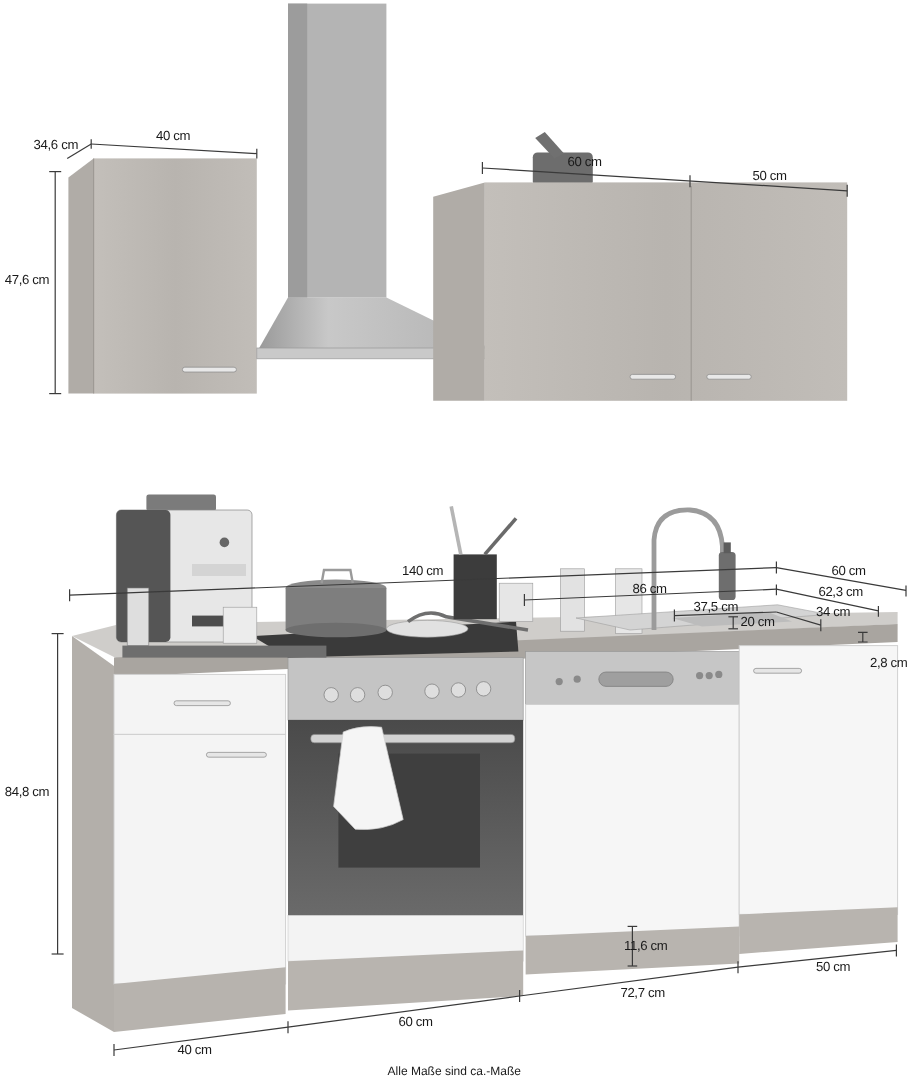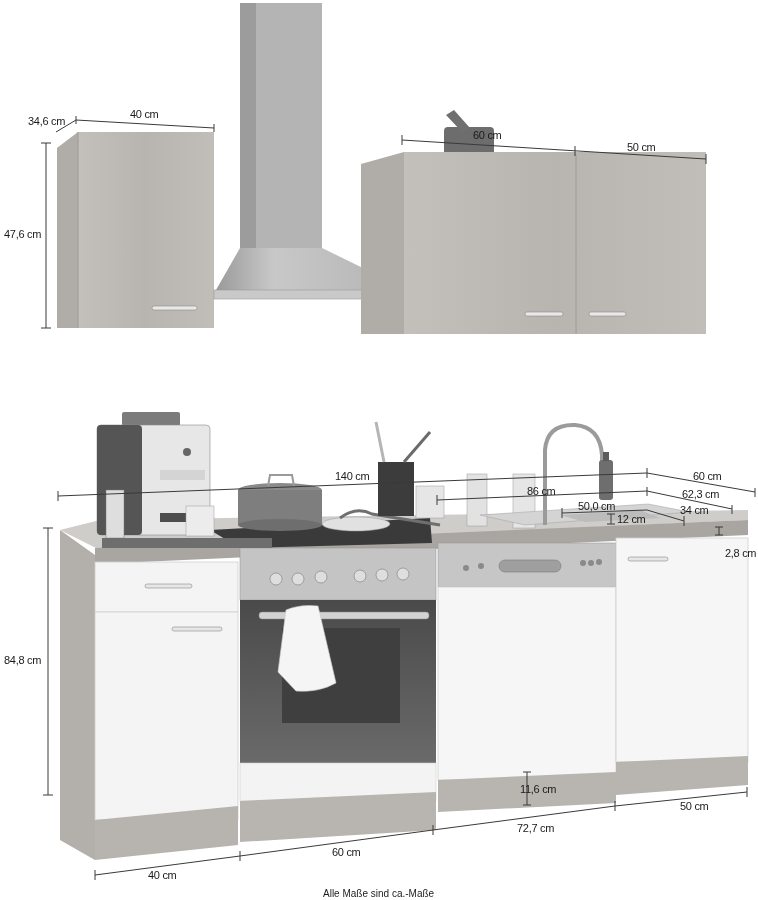--- a/index.html
+++ b/index.html
@@ -212,23 +212,23 @@
 <span class="lbl" style="left:28px; top:115px;">34,6 cm</span>
 <span class="lbl" style="left:130px; top:108px;">40 cm</span>
 <span class="lbl" style="left:4px; top:228px;">47,6 cm</span>
 <span class="lbl" style="left:473px; top:129px;">60 cm</span>
 <span class="lbl" style="left:627px; top:141px;">50 cm</span>
 
 <span class="lbl" style="left:335px; top:470px;">140 cm</span>
 <span class="lbl" style="left:693px; top:470px;">60 cm</span>
 <span class="lbl" style="left:527px; top:485px;text-align:center;">86 cm</span>
 <span class="lbl" style="left:682px; top:488px;">62,3 cm</span>
-<span class="lbl" style="left:578px; top:500px;">50,0 cm</span>
+<span class="lbl" style="left:578px; top:500px;">37,5 cm</span>
 <span class="lbl" style="left:660px; top:504px;margin-left:20px;">34 cm</span>
-<span class="lbl" style="left:617px; top:513px;">12 cm</span>
+<span class="lbl" style="left:617px; top:513px;">20 cm</span>
 <span class="lbl" style="left:725px; top:547px;">2,8 cm</span>
 <span class="lbl" style="left:4px; top:654px;">84,8 cm</span>
 <span class="lbl" style="left:520px; top:783px;">11,6 cm</span>
 
 <span class="lbl" style="left:148px; top:869px;">40 cm</span>
 <span class="lbl" style="left:332px; top:846px;">60 cm</span>
 <span class="lbl" style="left:517px; top:822px;">72,7 cm</span>
 <span class="lbl" style="left:680px; top:800px;">50 cm</span>
 
 <span class="foot" style="left:323px; top:888px;">Alle Maße sind ca.-Maße</span>

